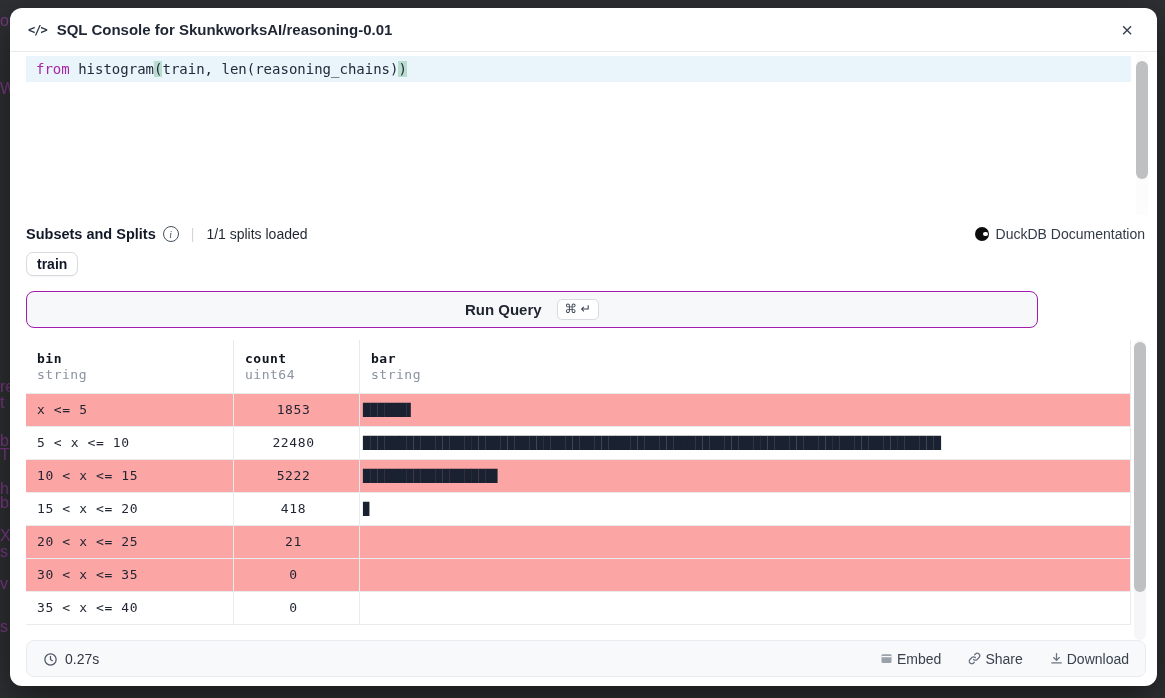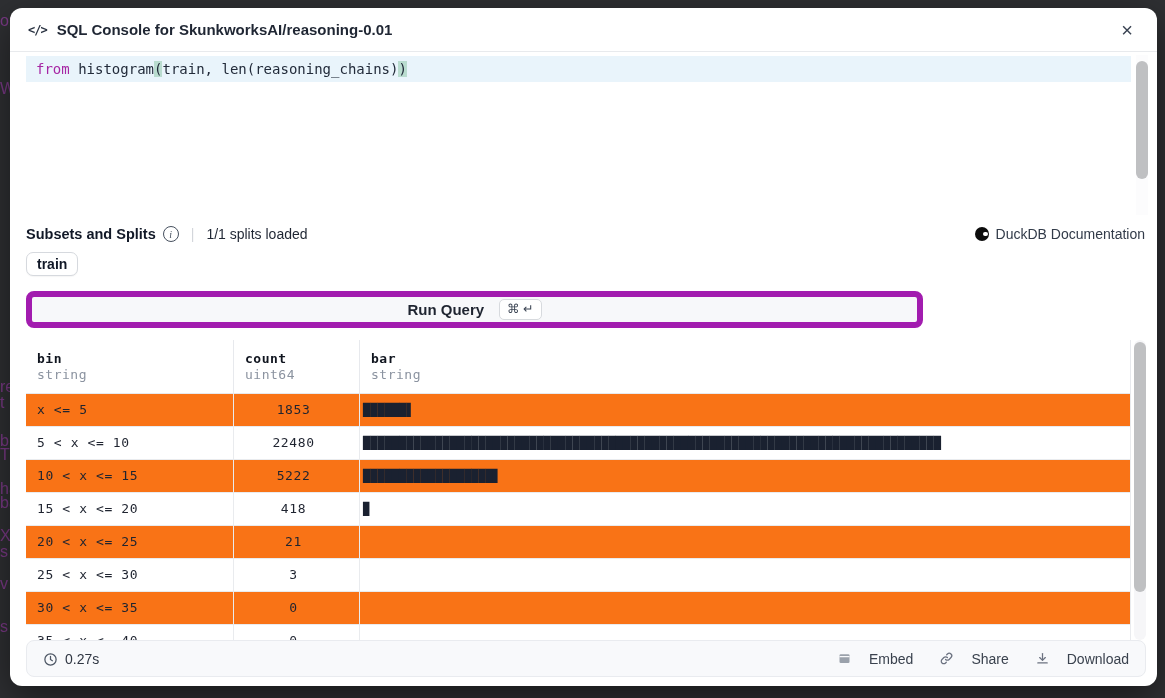--- a/index.html
+++ b/index.html
@@ -46,54 +46,54 @@
   .duck-link{margin-left:auto;display:flex;align-items:center;gap:7px;background:none;border:none;
     cursor:pointer;font-size:14px;color:#323b49;padding:0}
   .duck-logo{position:relative;width:14px;height:14px;background:#0c0c0c;border-radius:50%;display:inline-block}
   .duck-logo::after{content:"";position:absolute;right:1px;top:5px;width:5px;height:4px;background:#fff;border-radius:2px}
 
   .chip{position:absolute;top:244px;left:16px;background:#fff;border:1px solid #d6d9de;border-radius:7px;
     padding:3px 10px;font-size:14px;font-weight:bold;color:#111827;cursor:pointer;
     box-shadow:0 1px 1px rgba(0,0,0,.04)}
 
   
-  .run-btn{position:absolute;top:283px;left:16px;width:897px;height:37px;box-sizing:border-box;
-    background:#f7f8fa;border:6px solid #a21caf;border-radius:8px;display:flex;align-items:center;
+  .run-btn{position:absolute;top:283px;left:16px;width:1012px;height:37px;box-sizing:border-box;
+    background:#f7f8fa;border:1px solid #a21caf;border-radius:8px;display:flex;align-items:center;
     justify-content:center;gap:15px;cursor:pointer}
   .run-label{font-size:15px;font-weight:bold;color:#1e2430}
   .kbd{font-size:12.5px;color:#3c4554;background:#fff;border:1px solid #d7dade;border-radius:5px;
     padding:2px 7px;line-height:15px}
 
   
   .tbl{position:absolute;top:332px;left:16px;width:1105px;height:300px;overflow:hidden;
     font-family:"DejaVu Sans Mono",monospace;font-size:13px;color:#1f2430}
   .thead{display:flex;height:54px;box-sizing:border-box;border-bottom:1px solid #e7e9ed;background:#fff}
   .th{box-sizing:border-box;padding:10px 0 0 11px;border-right:1px solid #e7e9ed;letter-spacing:.5px}
   .th .cname{font-weight:bold;color:#10151f;display:block;line-height:17px}
   .th .ctype{color:#8b93a0;display:block;line-height:16px}
   .w-bin{width:208px}.w-count{width:126px}.w-bar{flex:1}
   .trow{display:flex;height:33px;box-sizing:border-box;border-bottom:1px solid #e9ebee;background:#fff}
-  .trow.alt{background:#f97316}
+  .trow.alt{background:#fca5a5}
   .td{box-sizing:border-box;line-height:32px;border-right:1px solid #e9ebee;letter-spacing:.6px;white-space:pre}
   .td-bin{width:208px;padding-left:11px}
   .td-count{width:126px;text-align:center;padding-right:6px}
   .td-bar{flex:1;padding-left:3px;display:flex;align-items:center}
   .bar-str{font-size:12px;letter-spacing:0;color:#1a2130;line-height:14px;white-space:pre}
 
   .tbl-track{position:absolute;top:332px;left:1124px;width:12px;height:300px;background:#f6f6f8;border-radius:6px}
   .tbl-thumb{position:absolute;top:334px;left:1124px;width:12px;height:250px;background:#bfc0c2;border-radius:6px}
 
   
   .r-footer{position:absolute;top:632px;left:16px;width:1120px;height:37px;box-sizing:border-box;
     background:#f8f9fb;border:1px solid #e9ebef;border-radius:8px;display:flex;align-items:center;
     padding:0 16px}
   .dur{display:flex;align-items:flex-end;gap:7px;color:#2f3642;font-size:14px}
   .dur svg{color:#4b5563}
   .f-actions{margin-left:auto;display:flex;align-items:center;gap:26px}
-  .f-btn{display:flex;align-items:center;gap:17px;background:none;border:none;cursor:pointer;
+  .f-btn{display:flex;align-items:center;gap:3px;background:none;border:none;cursor:pointer;
     font-size:14px;color:#3a424e;padding:0;font-family:inherit}
   .f-btn svg{color:#6b7280}
 </style>
 </head>
 <body>
 
 <div>
     <span class="frag" style="top: 12px;">or</span>
     <span class="frag" style="top: 80px;">W</span>
     <span class="frag" style="top: 378px;">re</span>
@@ -175,25 +175,20 @@
           <div class="td td-bar"><span class="bar-str">██████████████████▋</span></div>
         </div>
         <div class="trow">
           <div class="td td-bin">15 &lt; x &lt;= 20</div>
           <div class="td td-count">418</div>
           <div class="td td-bar"><span class="bar-str">▉</span></div>
         </div>
         <div class="trow alt">
           <div class="td td-bin">20 &lt; x &lt;= 25</div>
           <div class="td td-count">21</div>
-          <div class="td td-bar"><span class="bar-str"></span></div>
-        </div>
-        <div class="trow">
-          <div class="td td-bin">25 &lt; x &lt;= 30</div>
-          <div class="td td-count">3</div>
           <div class="td td-bar"><span class="bar-str"></span></div>
         </div>
         <div class="trow alt">
           <div class="td td-bin">30 &lt; x &lt;= 35</div>
           <div class="td td-count">0</div>
           <div class="td td-bar"><span class="bar-str"></span></div>
         </div>
         <div class="trow">
           <div class="td td-bin">35 &lt; x &lt;= 40</div>
           <div class="td td-count">0</div>

